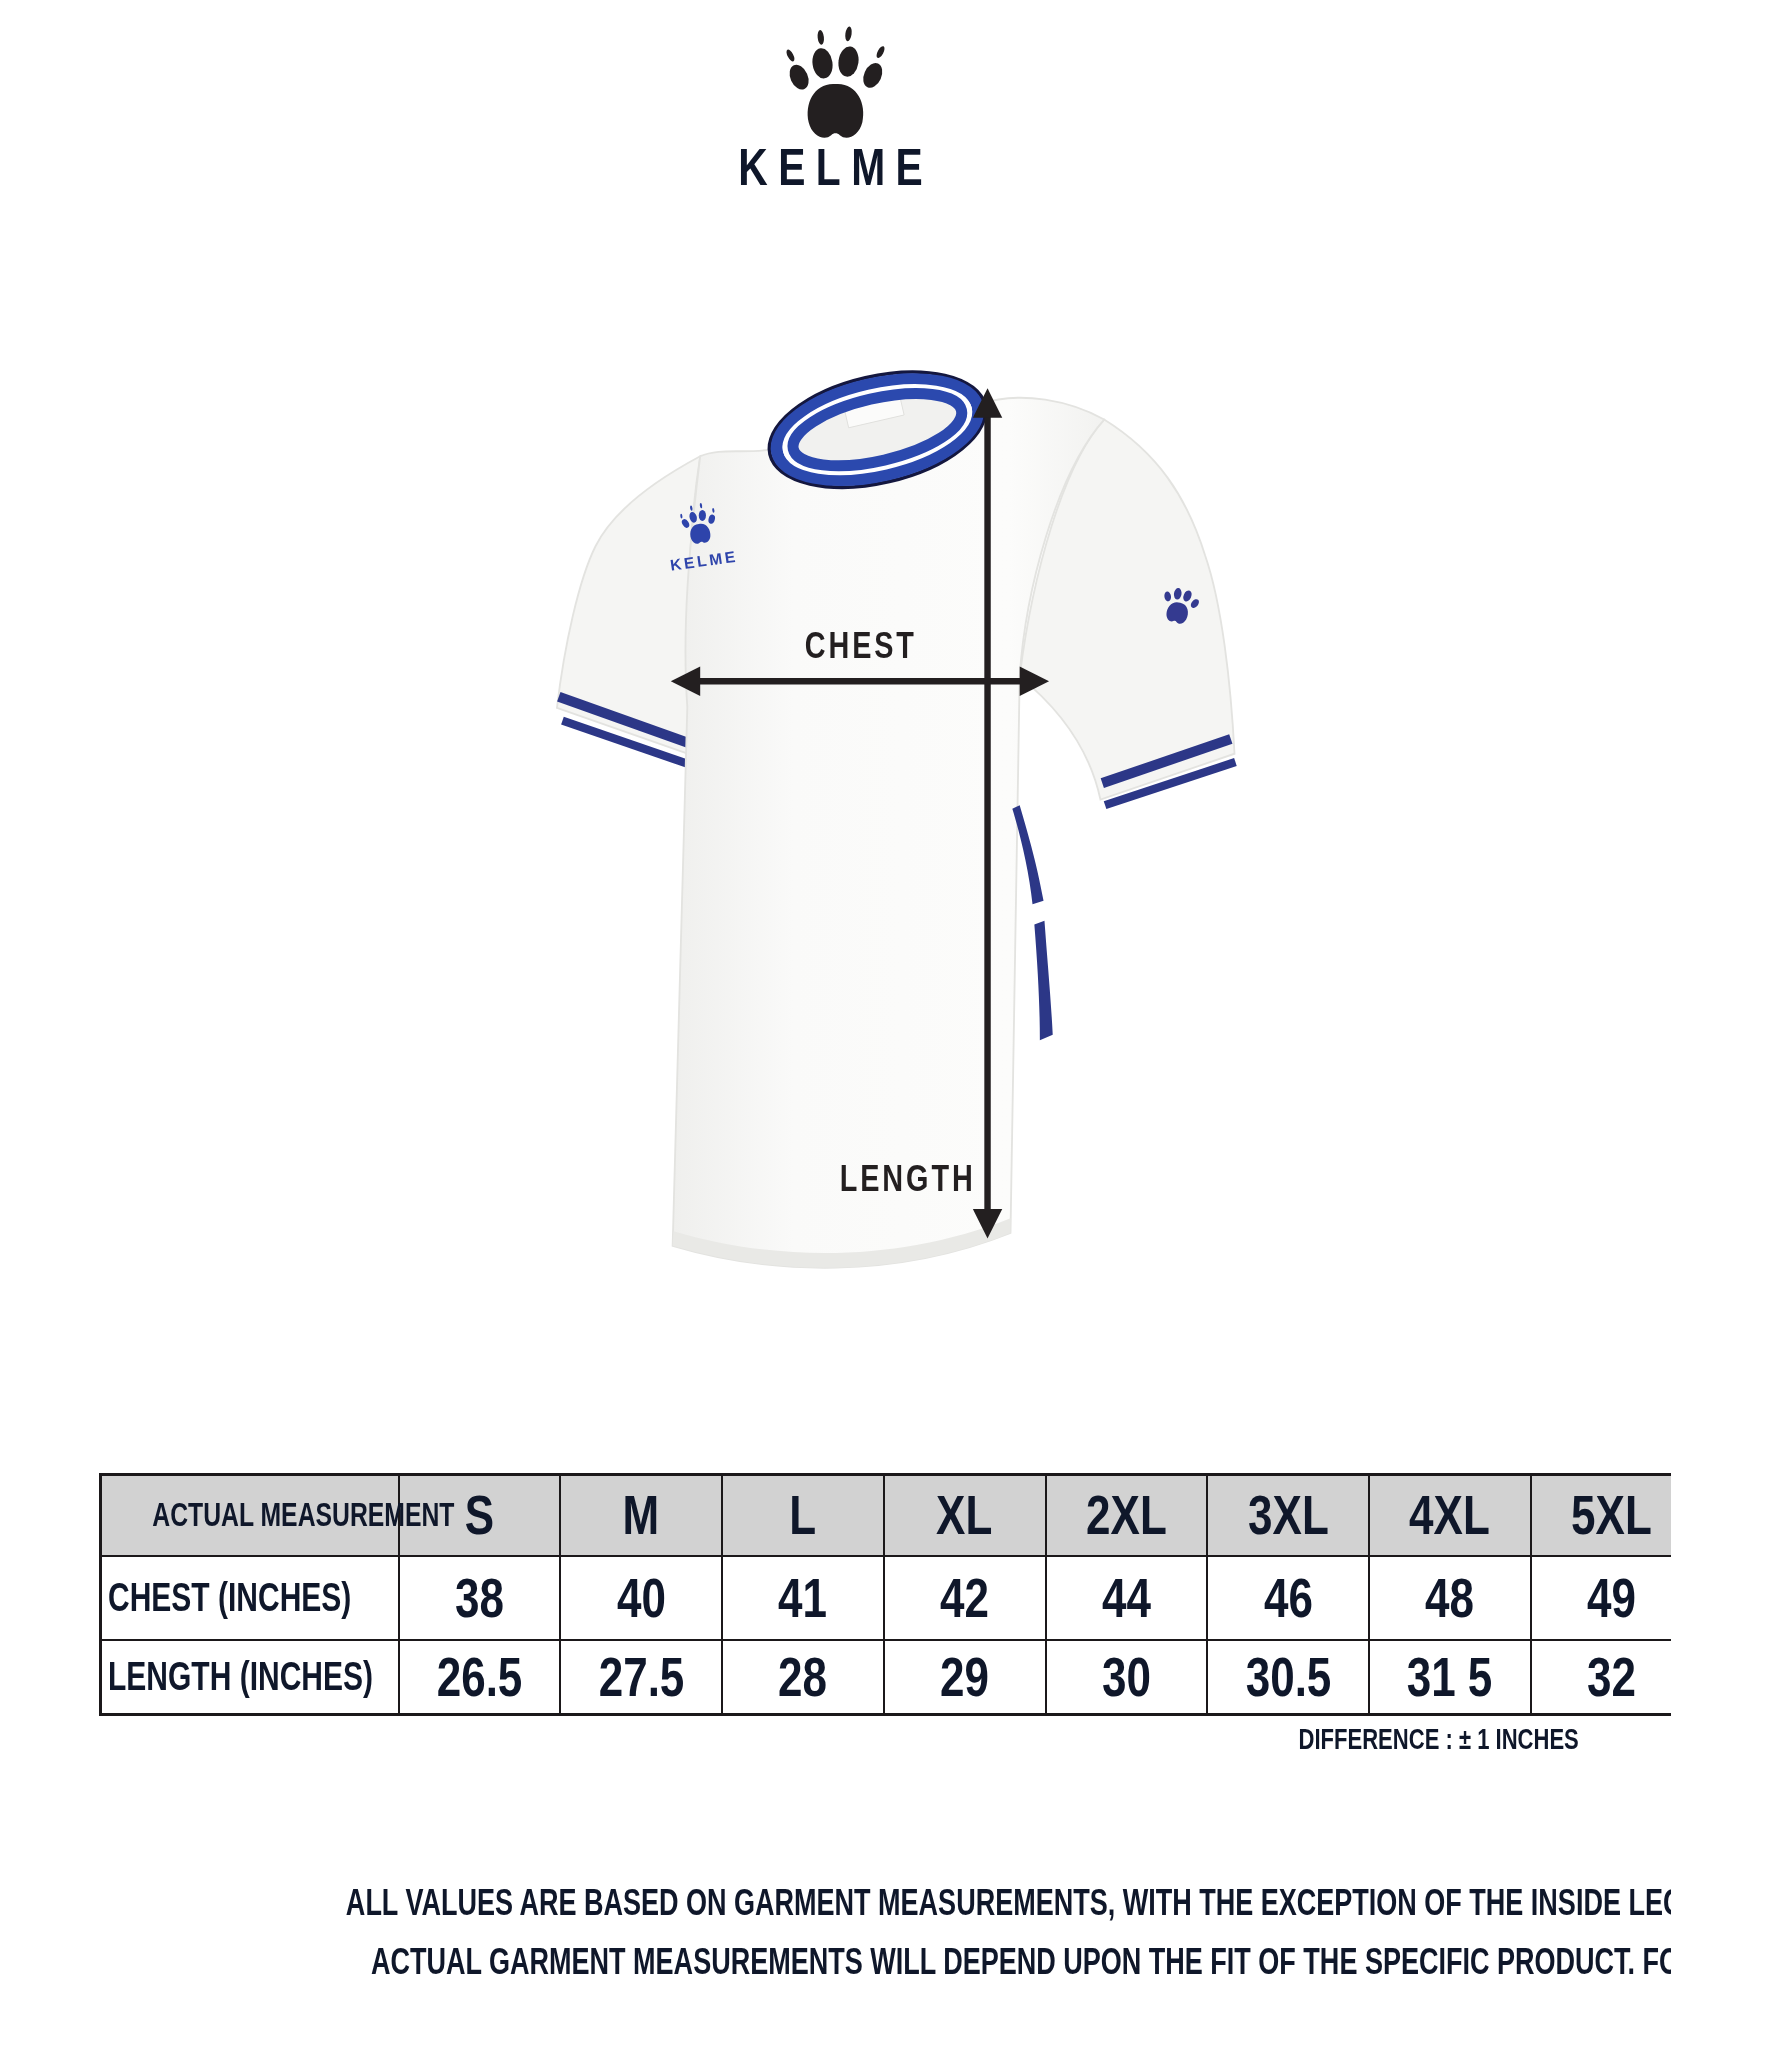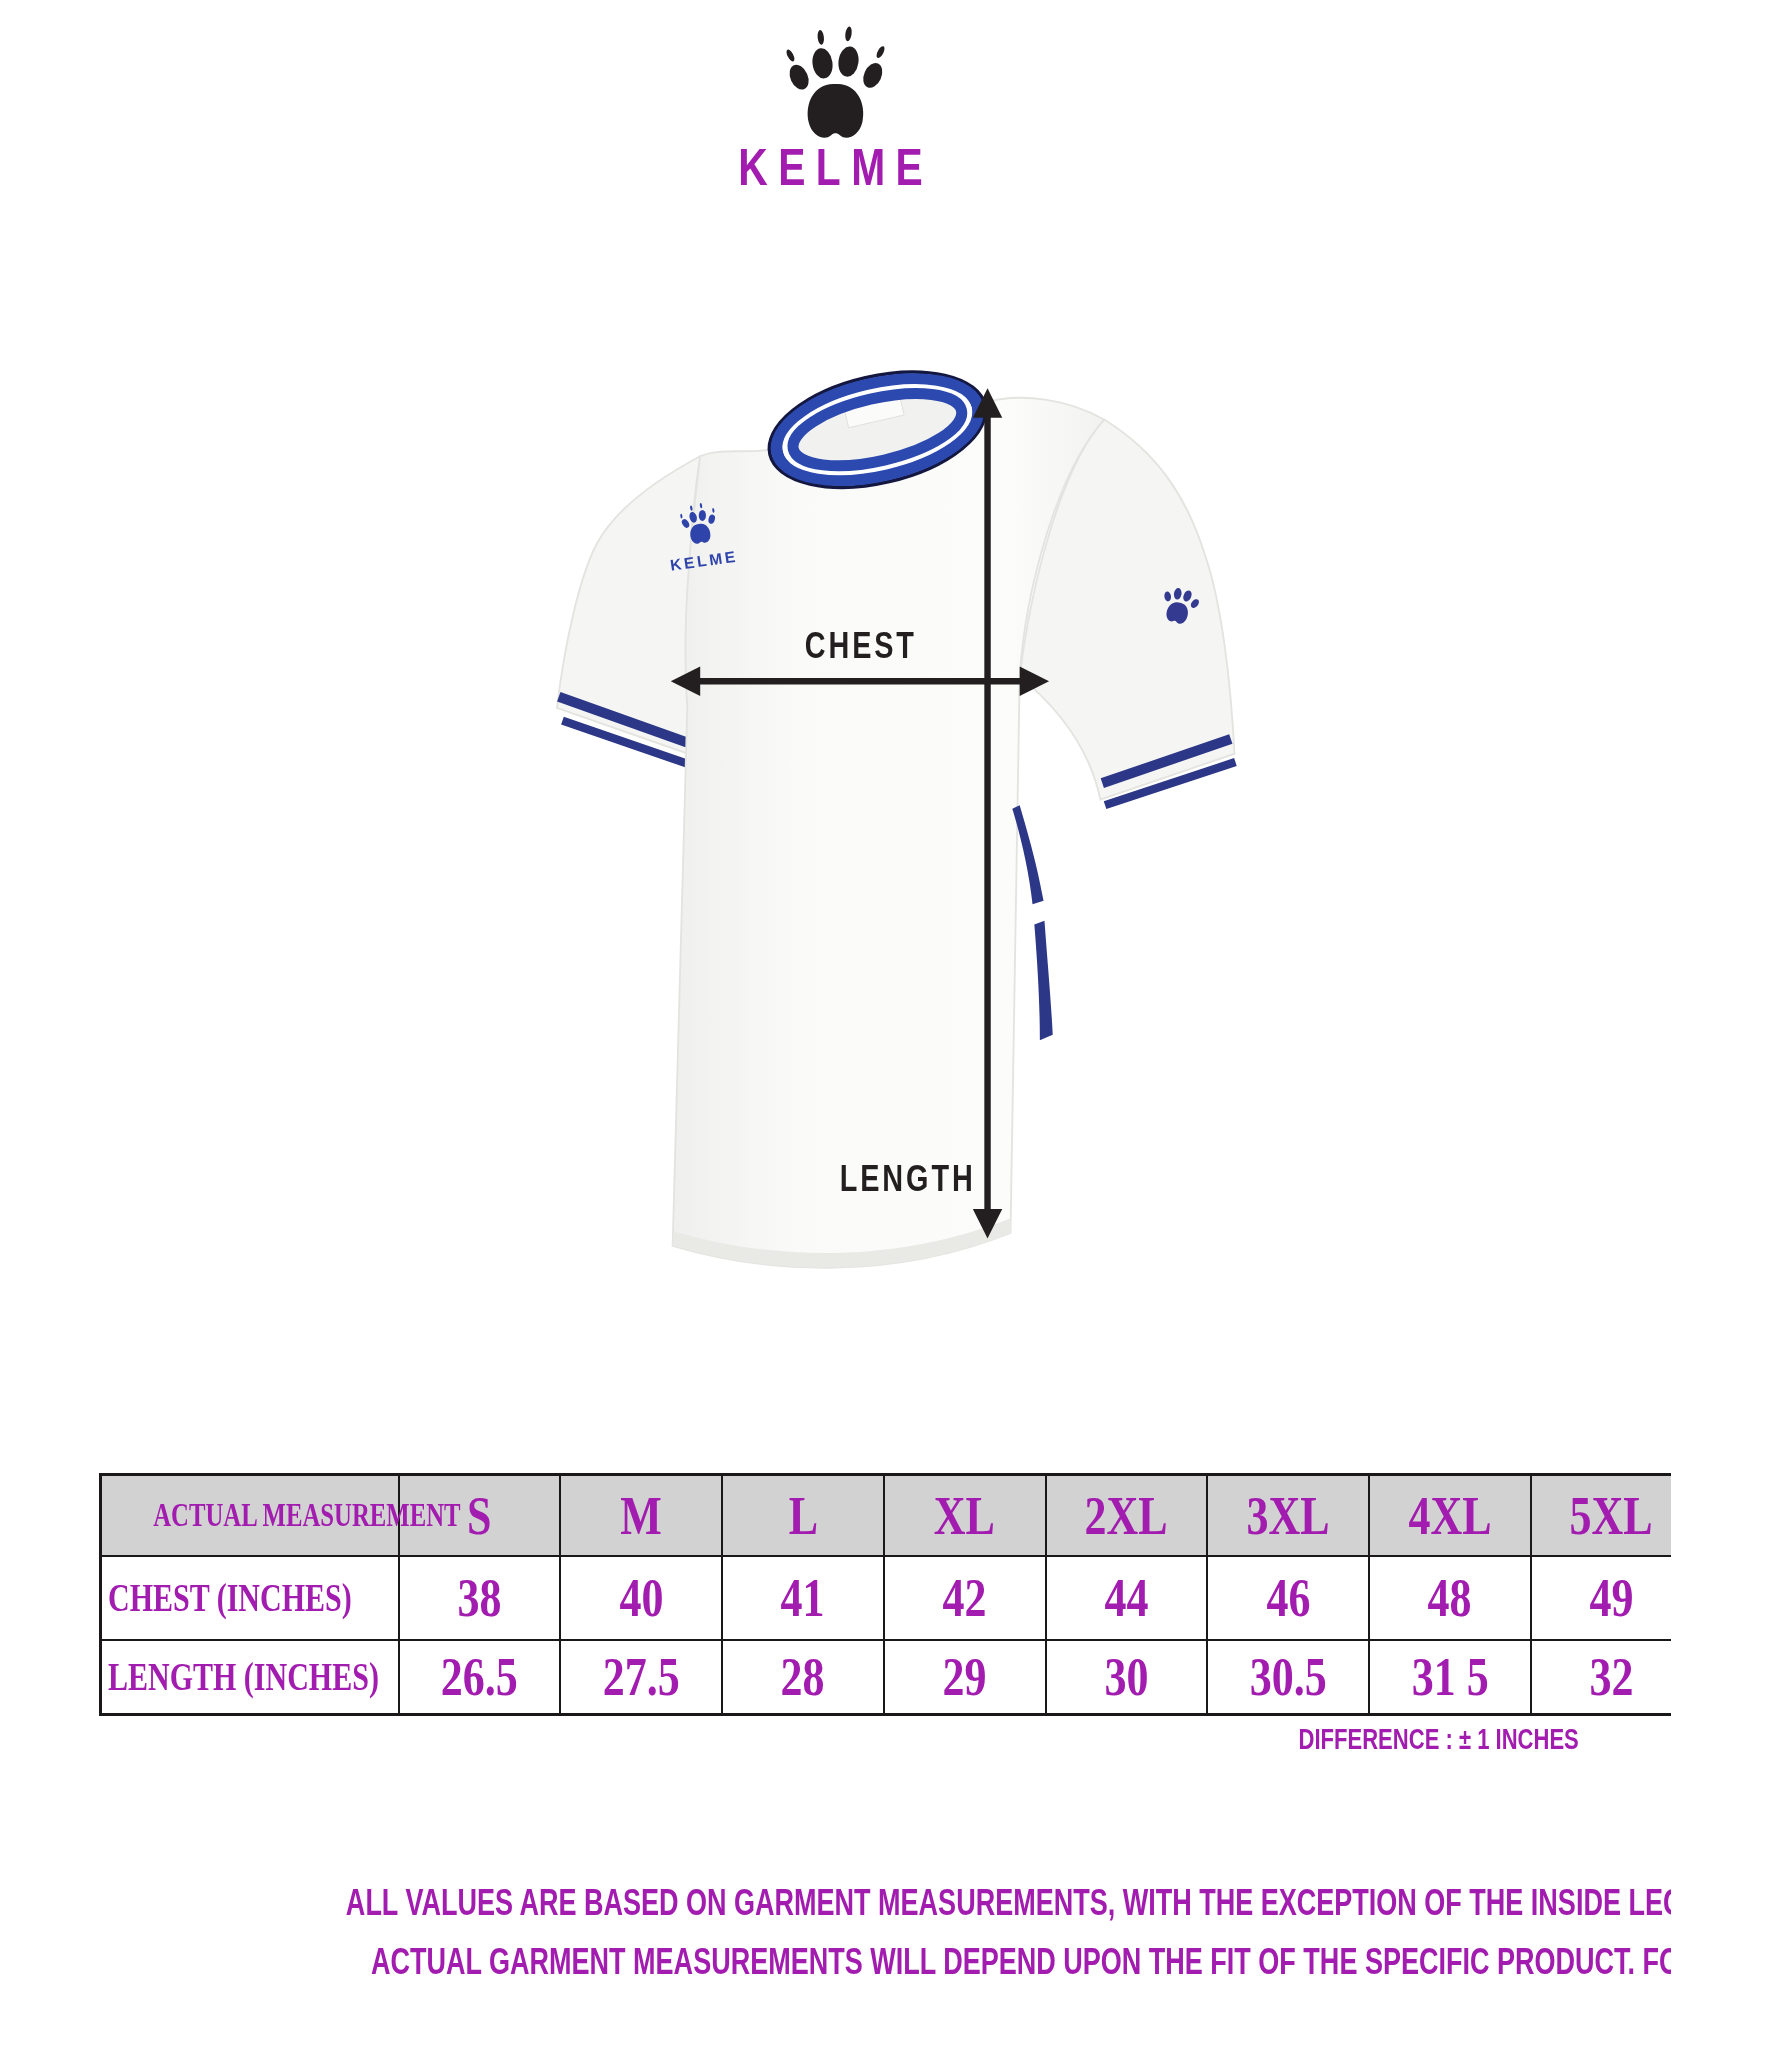--- a/index.html
+++ b/index.html
@@ -1,32 +1,32 @@
 <!DOCTYPE html>
 <html style="font-size:14.7px"><head>
 <meta charset="utf-8">
 <style>
   html,body{margin:0;padding:0;background:#ffffff;}
   #page{position:relative;width:1671px;height:2068px;background:#ffffff;overflow:hidden;
-        font-family:"Liberation Sans",sans-serif;color:#a21caf;}
+        font-family:"Liberation Sans",sans-serif;color:#0f172a;}
   .abs{position:absolute;}
   
   .cond{display:inline-block;font-weight:700;white-space:nowrap;transform:scaleX(.74);transform-origin:center center;}
   .cond.left{transform-origin:left center;}
   .cond.right{transform-origin:right center;}
 
   #brand-logo{left:0;top:20px;width:100%;text-align:center;}
   #brand-word{left:0;top:138px;width:100%;text-align:center;}
   #brand-word span{font-size:51px;font-weight:700;letter-spacing:13px;transform:scaleX(.8);display:inline-block;}
 
   #chart-title{left:0;top:1374px;width:100%;text-align:center;}
   #chart-title span{font-size:81px;letter-spacing:5.5px;transform:scaleX(.7);}
 
   #size-table{left:99px;top:1473px;}
-  table{border-collapse:collapse;table-layout:fixed;width:1595px;background:#ffffff;border:3.7px solid #1b181a;font-family:Liberation Serif, serif;}
+  table{border-collapse:collapse;table-layout:fixed;width:1595px;background:#ffffff;border:3.7px solid #1b181a;}
   th,td{border:2.8px solid #1b181a;text-align:center;vertical-align:middle;padding:0;}
   tr.hdr{height:81px;}
   tr.r1{height:84px;}
   tr.r2{height:75px;margin-top:22px;}
   tr.hdr th{background:#d2d2d2;}
   col.c0{width:298px;}
   .hlab{font-size:33px;transform:scaleX(.75);}
   .hsize{font-size:55px;transform:scaleX(.8);}
   .num{font-size:55px;transform:scaleX(.8);}
   td.lbl{text-align:left;padding-left:6px;}

